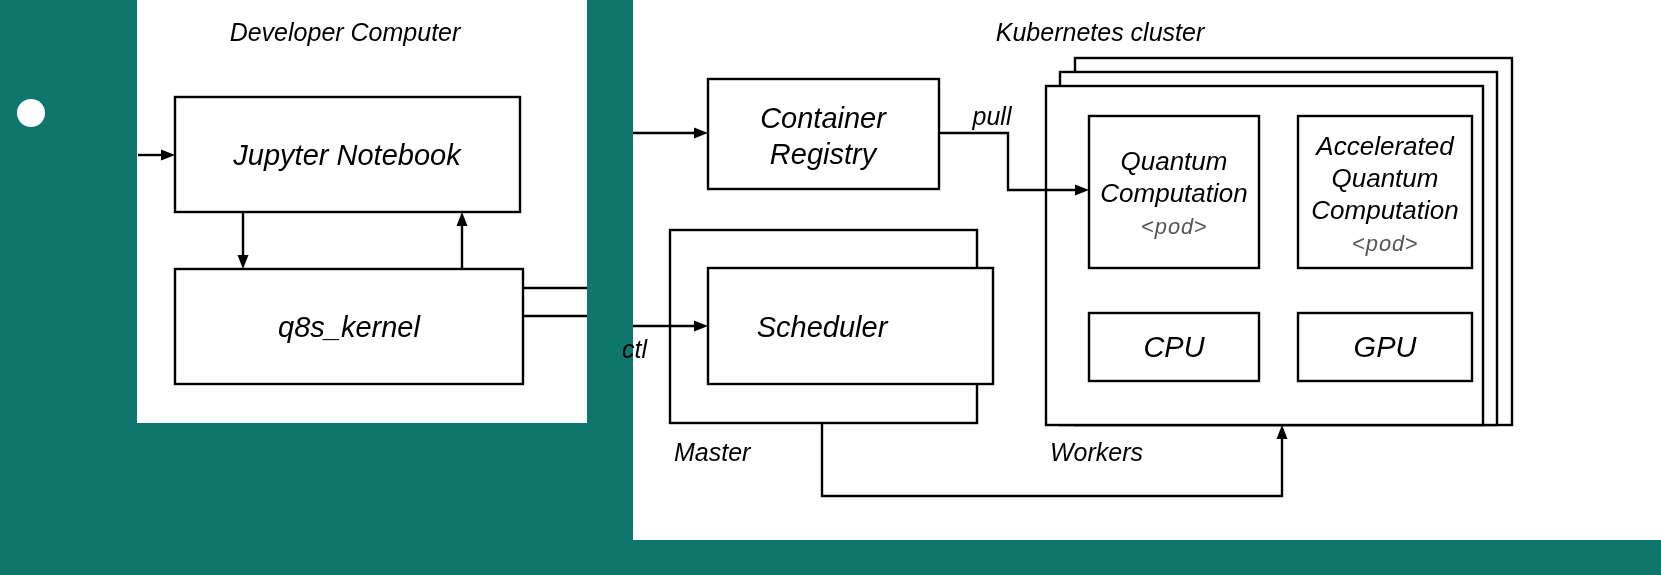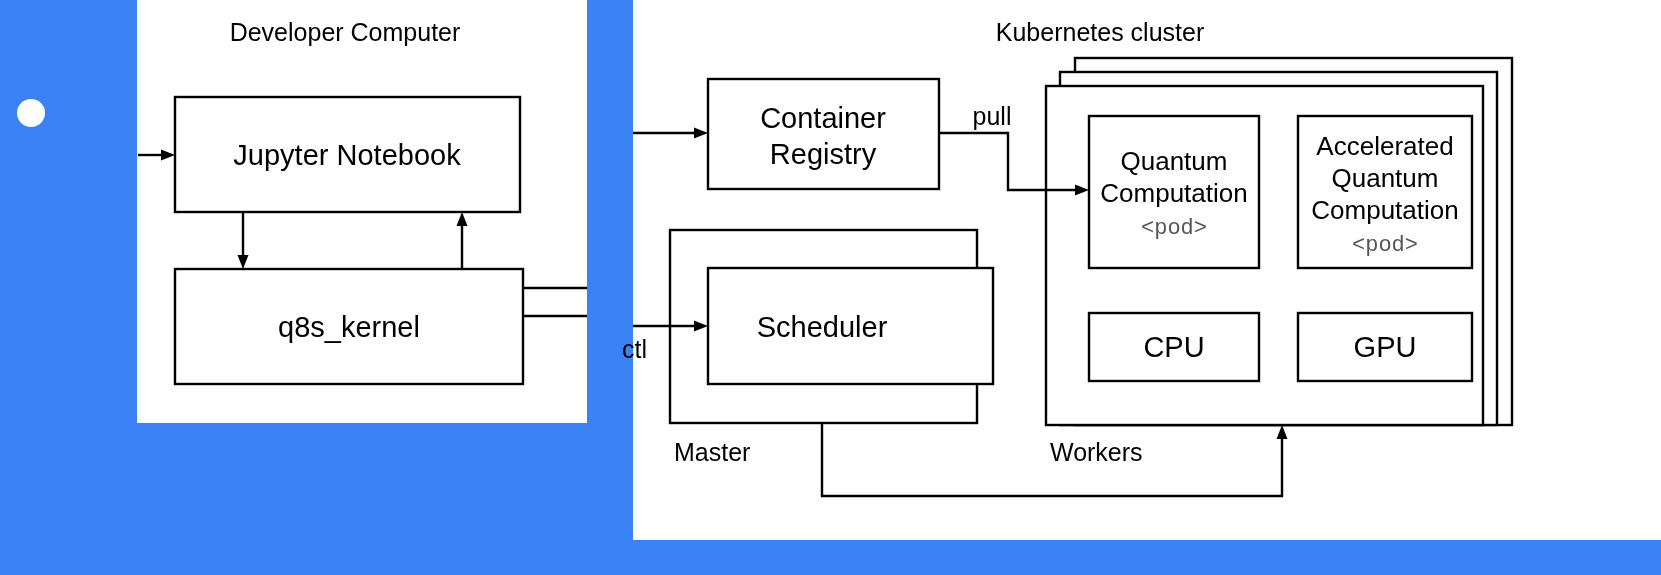--- a/index.html
+++ b/index.html
@@ -4,23 +4,24 @@
 <style>
   html, body {
     margin: 0;
     padding: 0;
     background: #000000;
   }
   #stage {
     position: relative;
     width: 1661px;
     height: 575px;
-    background: #3b82f6;
+    background: #0f766e;
     overflow: hidden;
     font-family: "Liberation Sans", sans-serif;
+    font-style: italic;
   }
   svg.diagram {
     position: absolute;
     left: 0;
     top: 0;
     width: 1661px;
     height: 575px;
     display: block;
   }
   .panel-fill { fill: #ffffff; stroke: none; }

